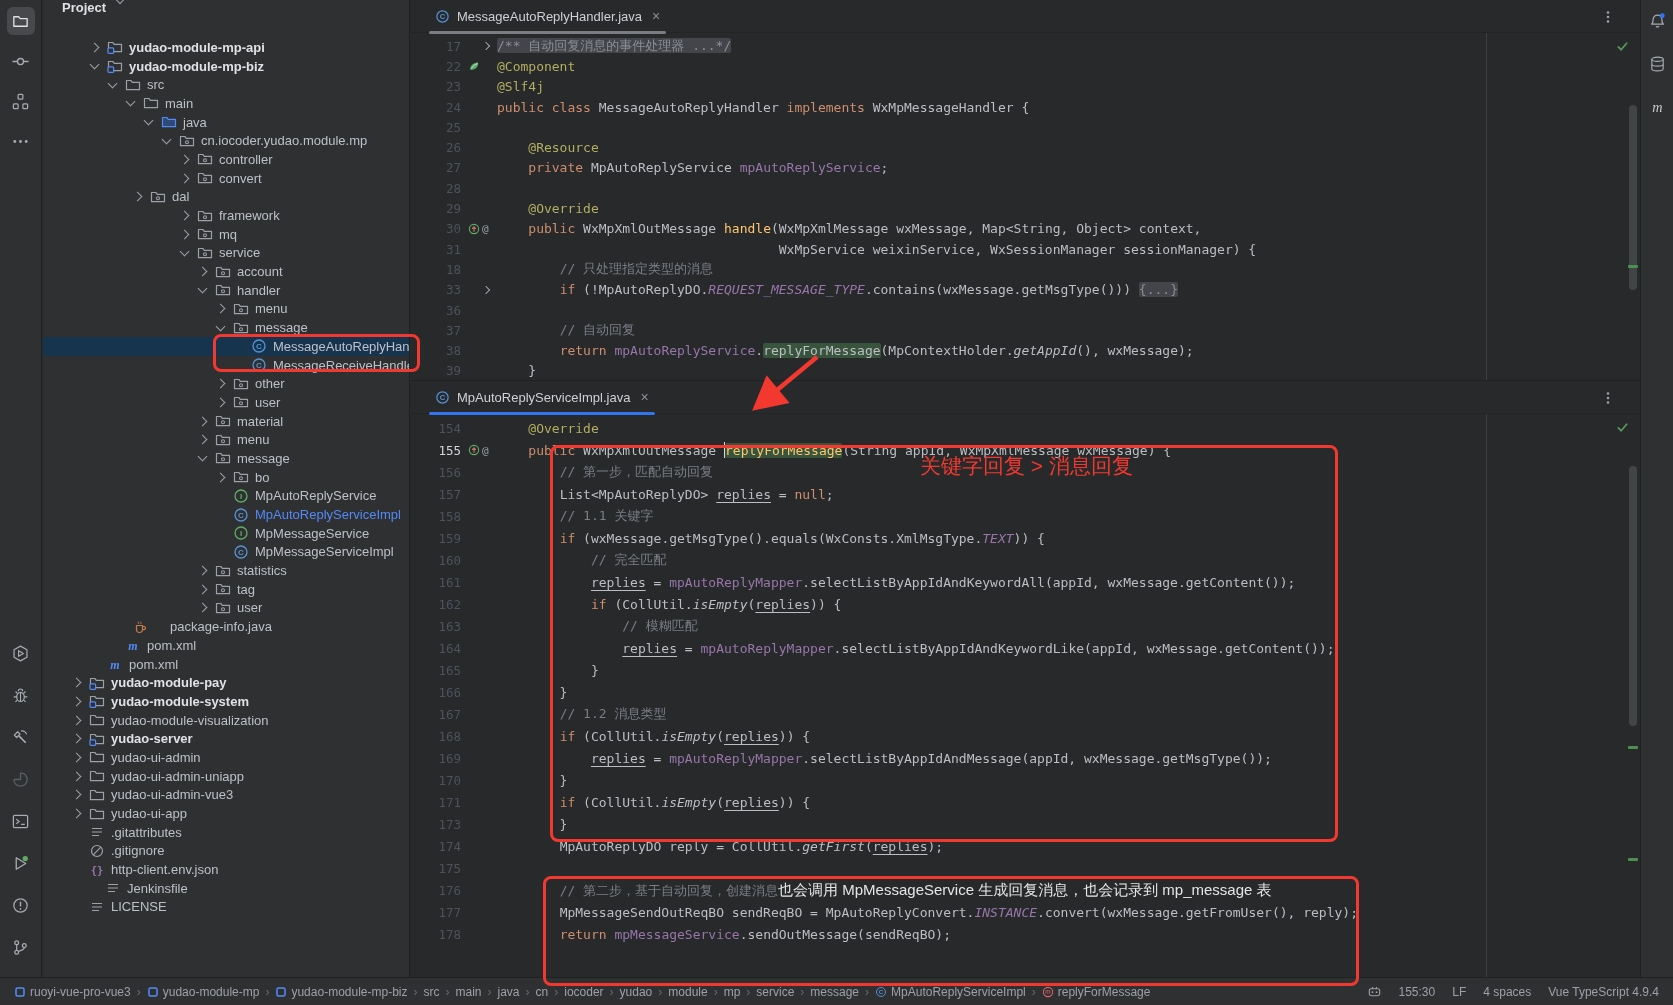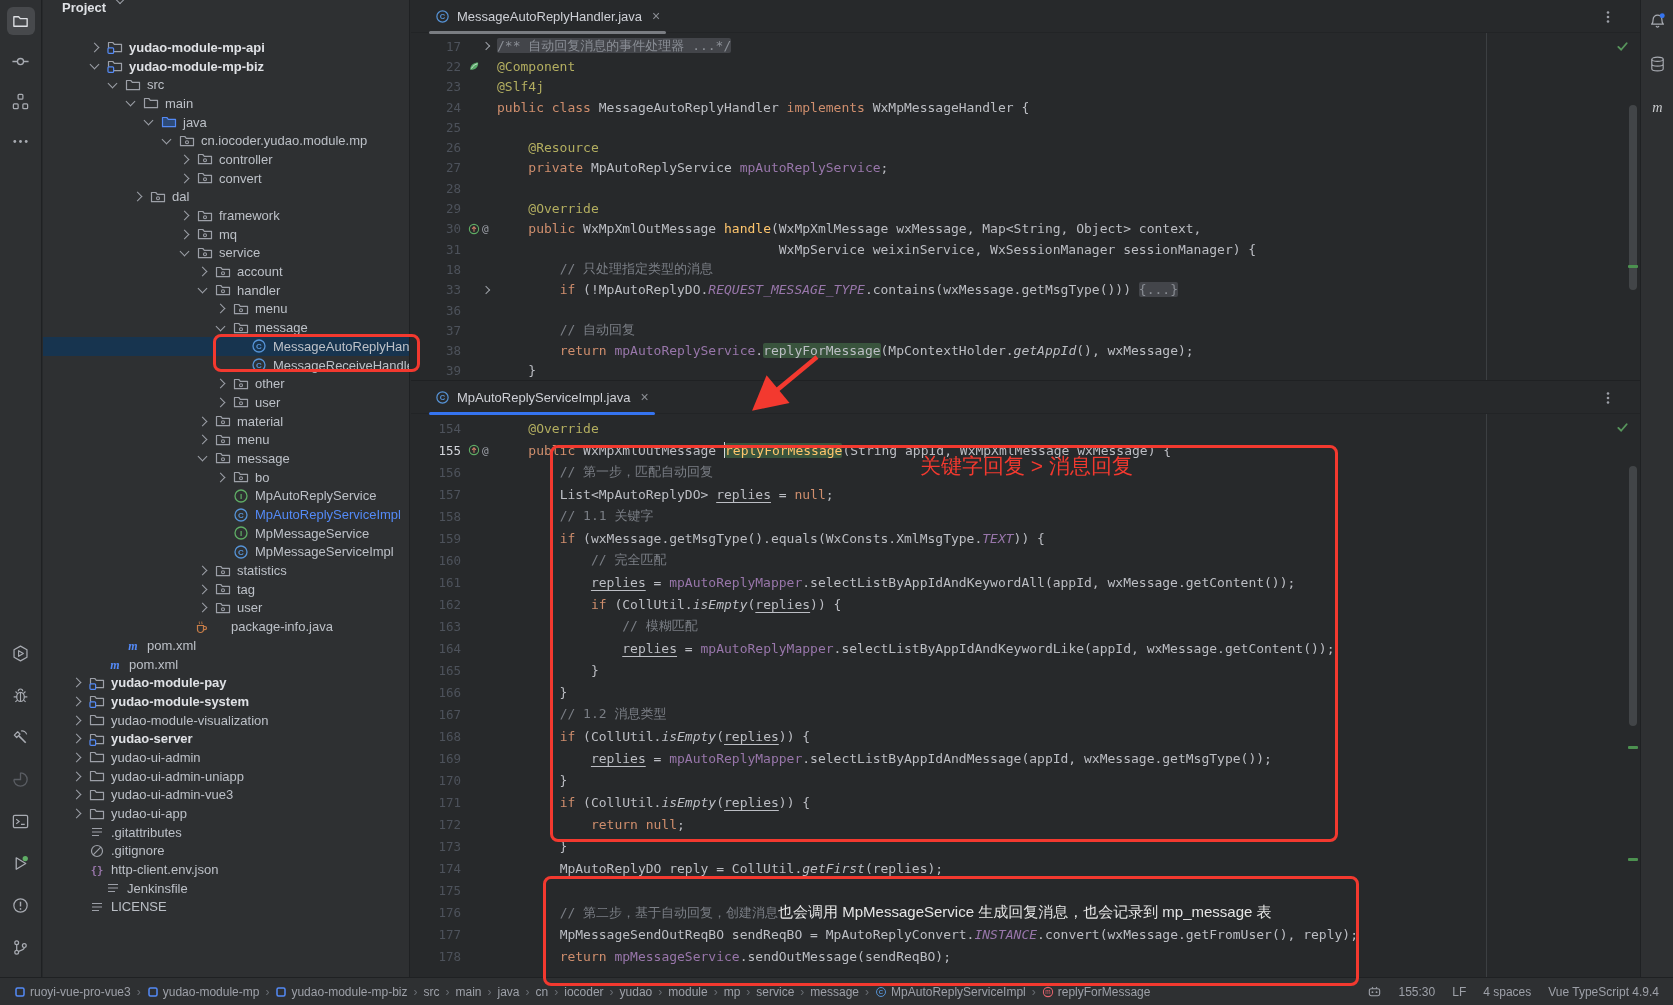--- a/index.html
+++ b/index.html
@@ -516,21 +516,21 @@
         <div class="trow" style="padding-left: 154px;">
           <span class="chev c"></span>
           <span class="svgic ti">
             <svg viewBox="0 0 16 16">
               <path d="M1.5 3.5h4.3l1.5 1.8h7.2v7.4H1.5z" fill="none" stroke="#9da0a8" stroke-width="1.2" stroke-linejoin="round"></path>
               <circle cx="8" cy="9.2" r="1.5" fill="none" stroke="#9da0a8" stroke-width="1.1"></circle>
             </svg>
           </span>
           <span class="lbl">user</span>
         </div>
-        <div class="trow" style="padding-left: 116px; gap: 16px;">
+        <div class="trow" style="padding-left: 55px; gap: 16px;">
           <span class="chev n"></span>
           <span class="svgic ti">
             <svg viewBox="0 0 16 16">
               <path d="M4.5 6.5h6v4.2a2.8 2.8 0 0 1-2.8 2.8H7.3a2.8 2.8 0 0 1-2.8-2.8z" fill="none" stroke="#c77d48" stroke-width="1.2"></path>
               <path d="M10.5 7.5h1.4a1.6 1.6 0 0 1 0 3.2h-1.4" fill="none" stroke="#c77d48" stroke-width="1.2"></path>
               <path d="M6.3 2.6c-.5 1 .8 1.3 0 2.5M8.8 2.6c-.5 1 .8 1.3 0 2.5" fill="none" stroke="#c77d48" stroke-width="1"></path>
             </svg>
           </span>
           <span class="lbl">package-info.java</span>
         </div>
@@ -935,25 +935,20 @@
           </div>
           <div class="cl">
             <span class="ln">170</span>
             <span class="gs"></span>
             <span class="cw"><span class="df">        }</span></span>
           </div>
           <div class="cl">
             <span class="ln">171</span>
             <span class="gs"></span>
             <span class="cw"><span class="df">        </span><span class="kw">if </span><span class="df">(CollUtil.</span><span class="ism">isEmpty</span><span class="df">(</span><span class="und">replies</span><span class="df">)) {</span></span>
-          </div>
-          <div class="cl">
-            <span class="ln">172</span>
-            <span class="gs"></span>
-            <span class="cw"><span class="df">            </span><span class="kw">return </span><span class="kw">null</span><span class="df">;</span></span>
           </div>
           <div class="cl">
             <span class="ln">173</span>
             <span class="gs"></span>
             <span class="cw"><span class="df">        }</span></span>
           </div>
           <div class="cl">
             <span class="ln">174</span>
             <span class="gs"></span>
             <span class="cw"><span class="df">        </span><span class="df">MpAutoReplyDO reply = CollUtil.</span><span class="ism">getFirst</span><span class="df">(</span><span class="und">replies</span><span class="df">);</span></span>

